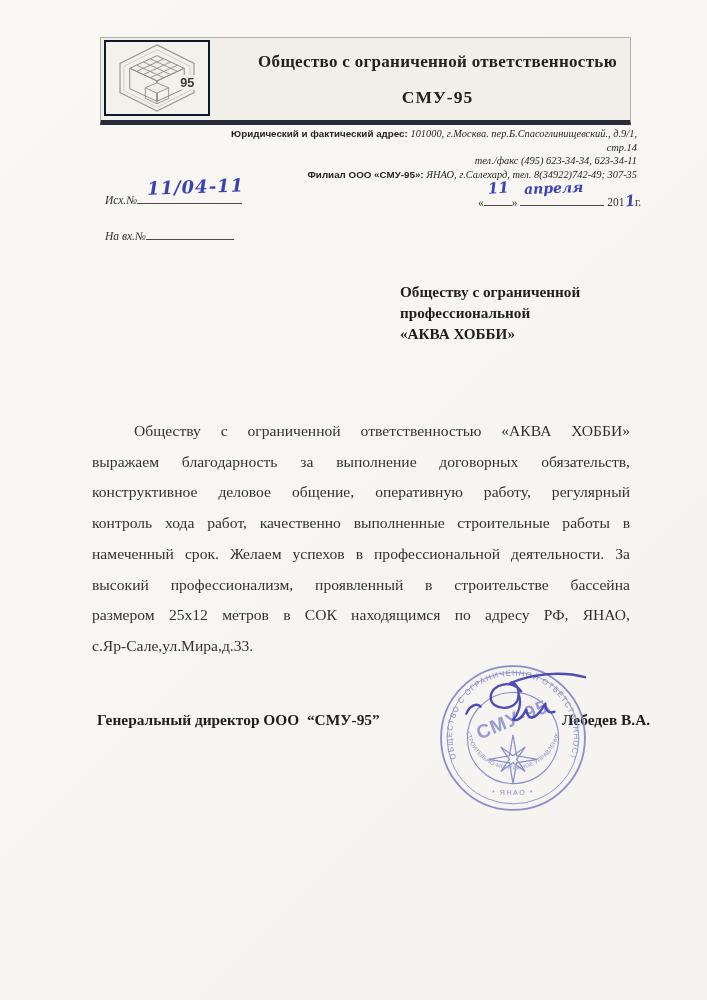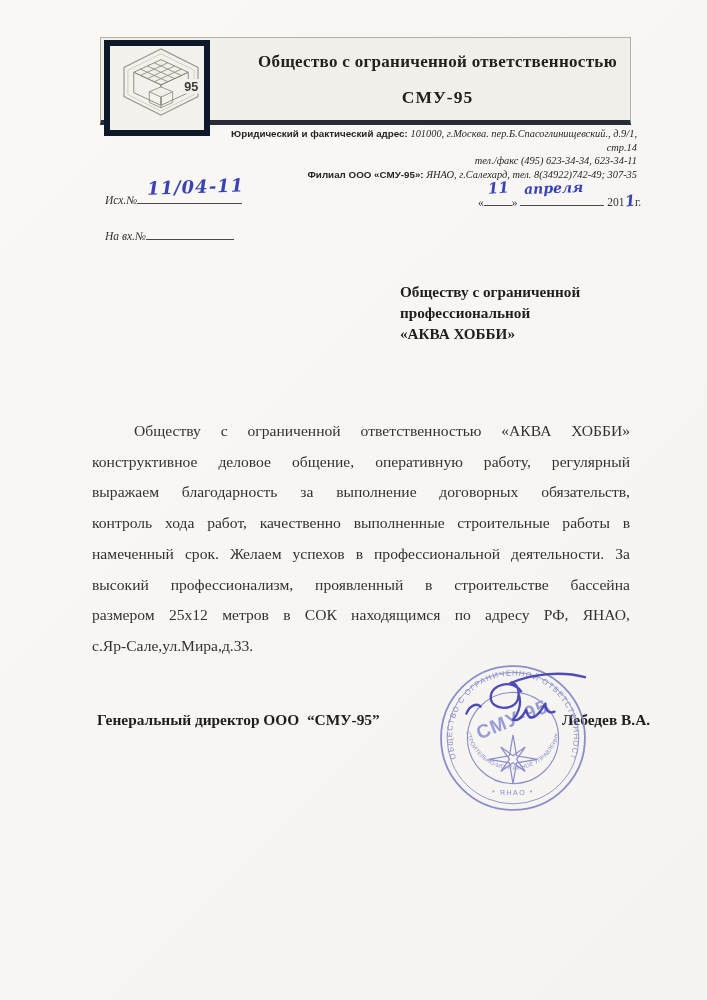--- a/index.html
+++ b/index.html
@@ -1,21 +1,21 @@
 <!DOCTYPE html>
 <html><head>
 <meta charset="utf-8">
 <style>
   html,body{margin:0;padding:0;}
   body{width:707px;height:1000px;background:#e9e8e5;font-family:"Liberation Serif",serif;}
   .page{position:relative;width:707px;height:1000px;background:linear-gradient(135deg,#f9f8f5 0%,#f6f5f1 60%,#f4f3ef 100%);overflow:hidden;color:#2e2d2b;}
 
   
   .header-box{position:absolute;left:100px;top:37px;width:529px;height:82px;background:#f1efe9;border:1px solid #b3afa6;border-bottom:5px solid var(--bar,#272c38);}
-  .logo-box{position:absolute;left:3px;top:2px;width:106px;height:96px;border:6px solid #0f172a;background:#f3f1ec;box-sizing:border-box;}
+  .logo-box{position:absolute;left:3px;top:2px;width:106px;height:76px;border:2px solid #0f172a;background:#f3f1ec;box-sizing:border-box;}
   .header-titles{position:absolute;left:128px;top:0;width:417px;height:100%;text-align:center;font-weight:bold;color:#22211f;}
   .org-type{margin-top:14px;font-size:17px;letter-spacing:.3px;}
   .org-name{margin-top:15px;font-size:17.5px;letter-spacing:1px;}
 
   .address-block{position:absolute;left:187px;top:127px;width:450px;text-align:right;font-size:10.4px;line-height:13.6px;color:#262522;}
   .addr-label{font-weight:bold;font-family:"Liberation Sans",sans-serif;font-size:9.8px;padding-left:12px;}
   .addr-val{font-style:italic;}
 
   
   .ref-label{font-style:italic;font-size:11.5px;color:#33322f;}
@@ -103,22 +103,22 @@
   </div>
 
   <div class="recipient">
     <div>Обществу с ограниченной</div>
     <div>профессиональной</div>
     <div>«АКВА ХОББИ»</div>
   </div>
 
   <div class="body-text">
     <div class="body-line first">Обществу с ограниченной ответственностью «АКВА ХОББИ»</div>
+    <div class="body-line">выражаем благодарность за выполнение договорных обязательств,</div>
     <div class="body-line">конструктивное деловое общение, оперативную работу, регулярный</div>
-    <div class="body-line">выражаем благодарность за выполнение договорных обязательств,</div>
     <div class="body-line">контроль хода работ, качественно выполненные строительные работы в</div>
     <div class="body-line">намеченный срок. Желаем успехов в профессиональной деятельности. За</div>
     <div class="body-line">высокий профессионализм, проявленный в строительстве бассейна</div>
     <div class="body-line">размером 25х12 метров в СОК находящимся по адресу РФ, ЯНАО,</div>
     <div class="body-line last">с.Яр-Сале,ул.Мира,д.33.</div>
   </div>
 
   <div class="sig-title">Генеральный директор ООО  “СМУ-95”</div>
   <div class="sig-name">Лебедев В.А.</div>
 

